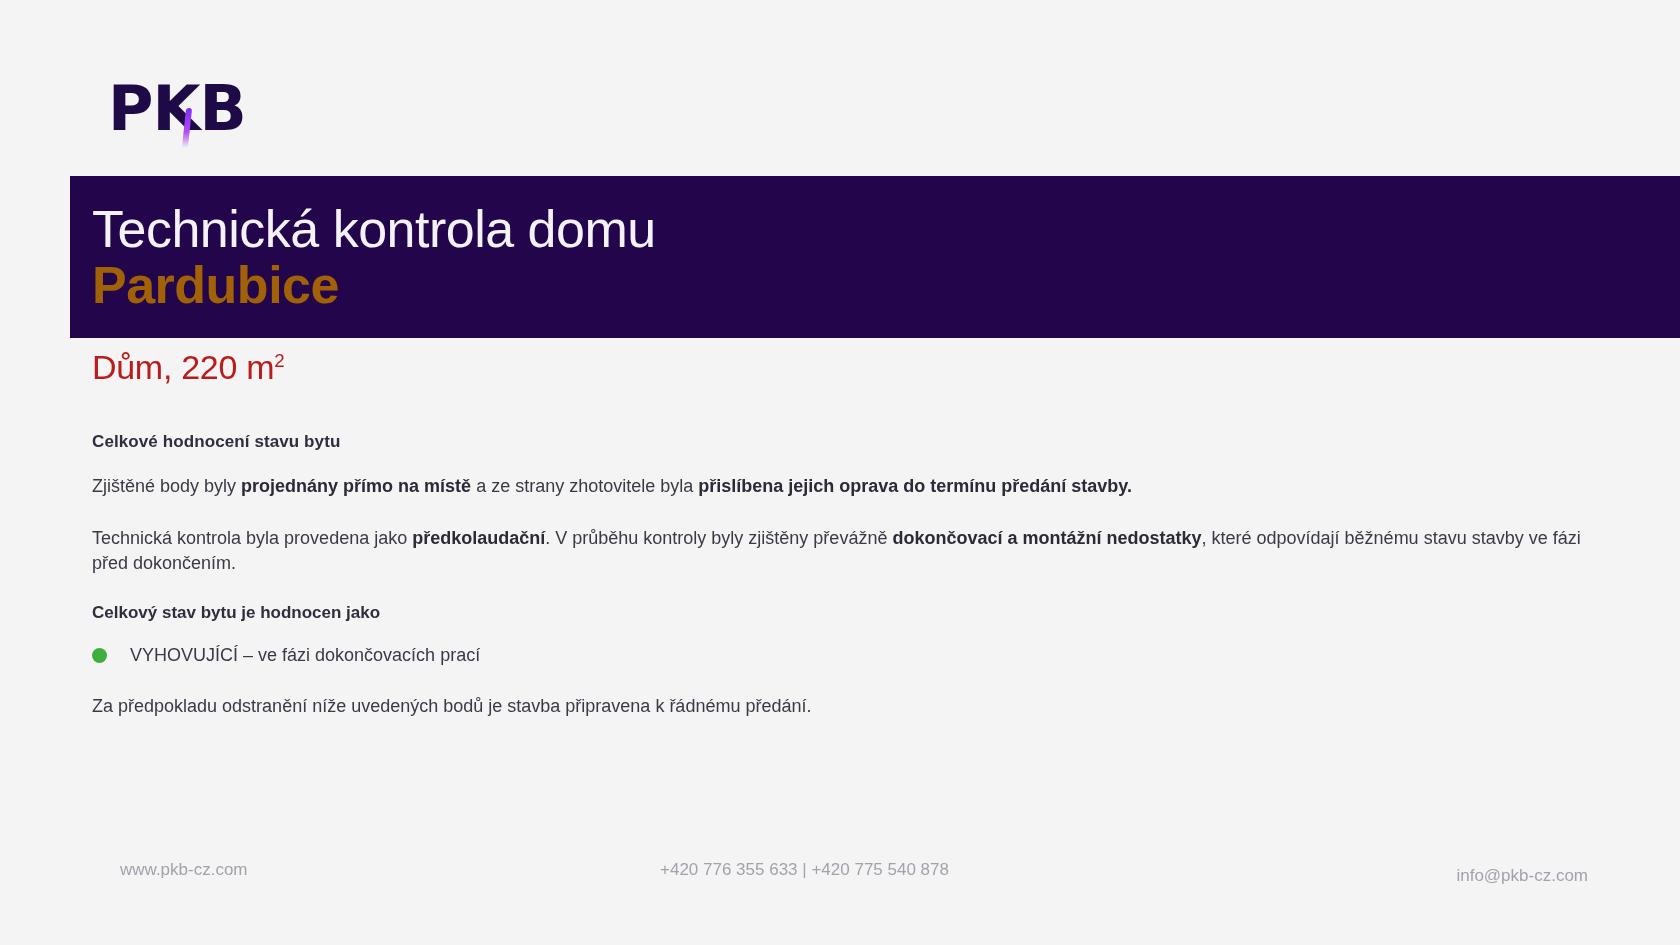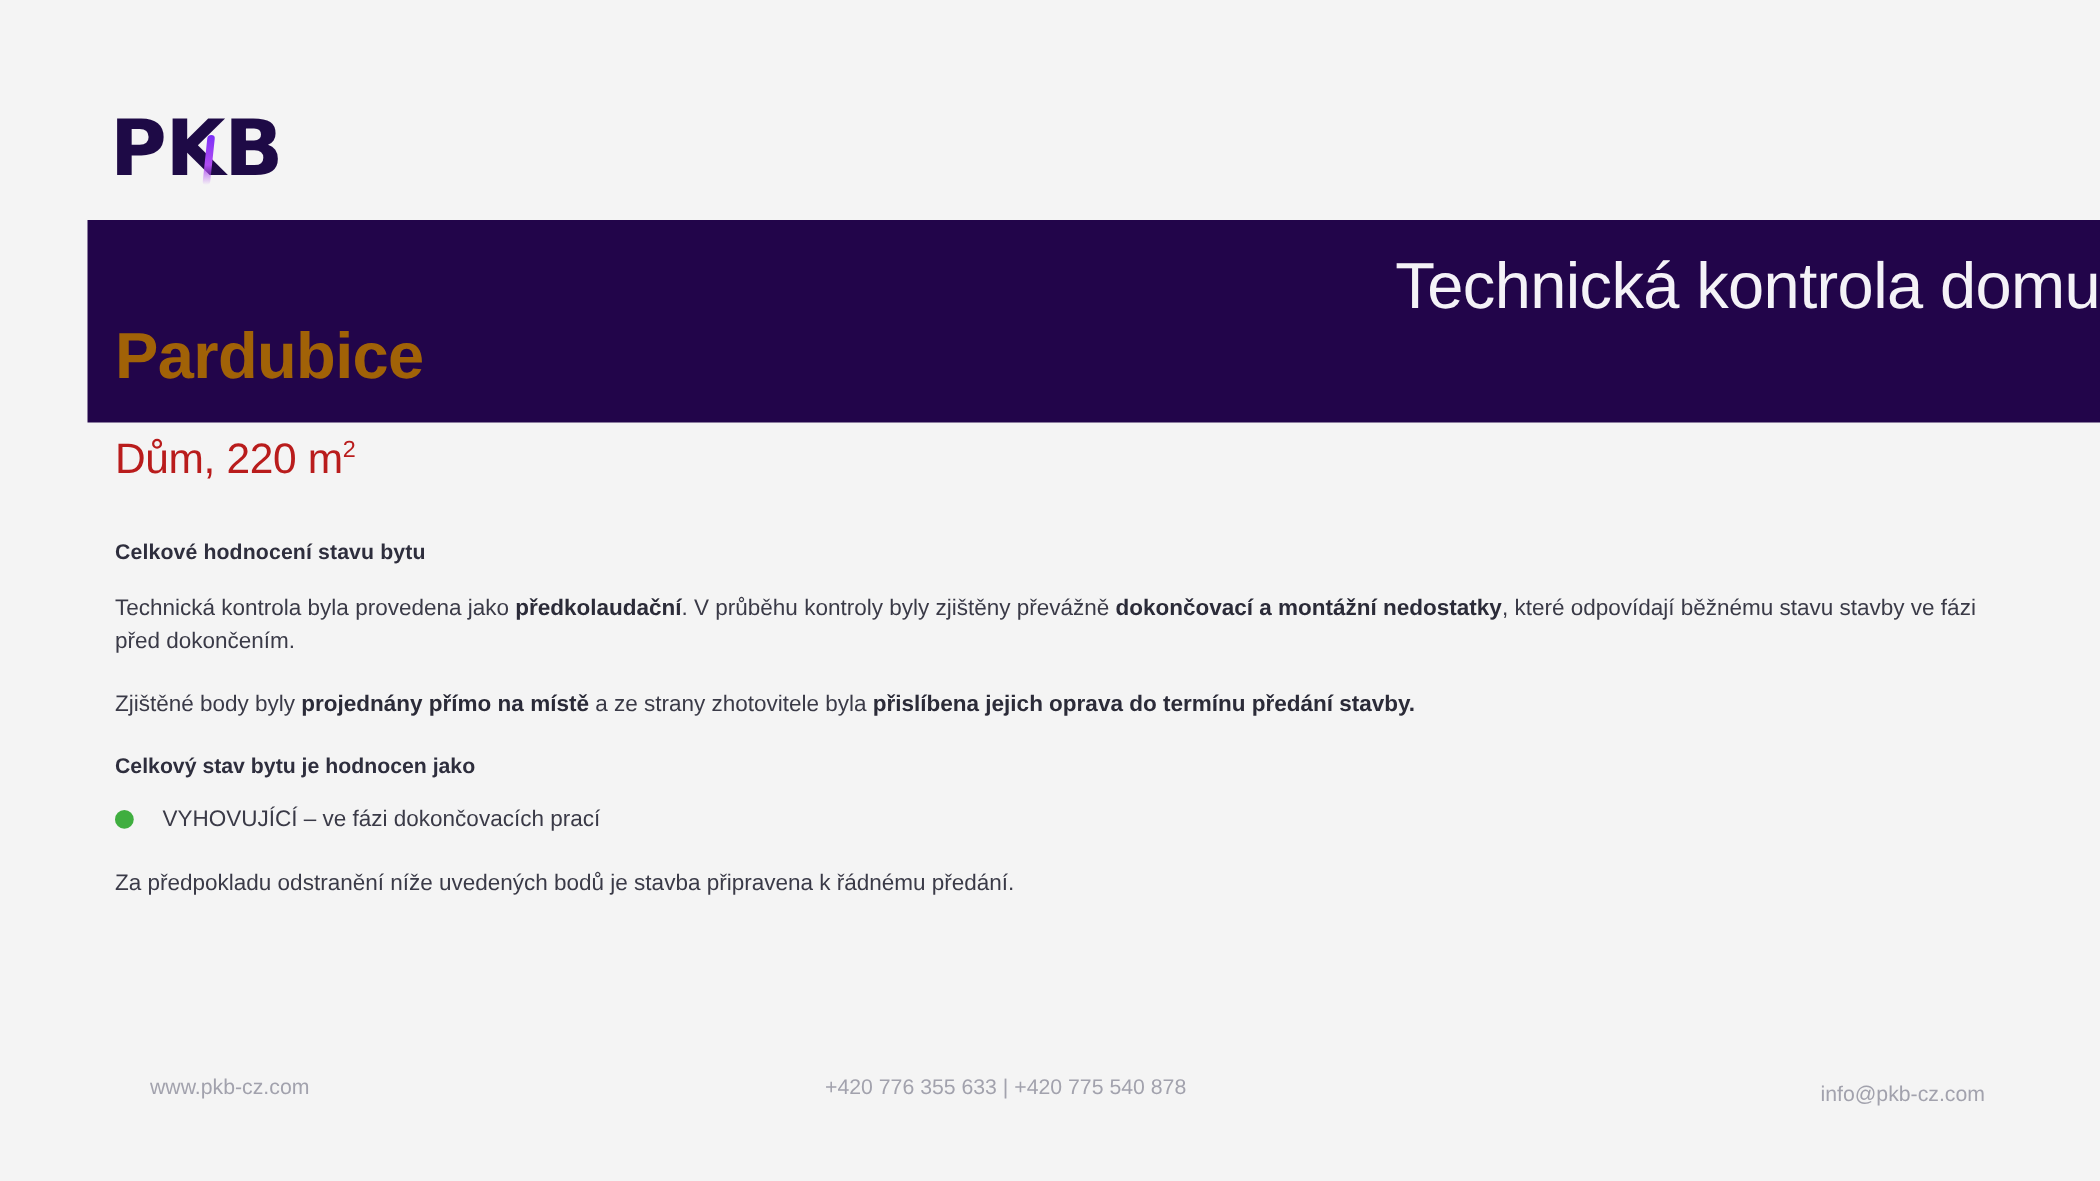--- a/index.html
+++ b/index.html
@@ -18,25 +18,25 @@
   .page {
     position: relative;
     width: 1680px;
     height: 945px;
     background: #f4f4f4;
   }
 
   
   .logo-wrap {
     position: absolute;
-    left: 88px;
+    left: 108px;
     top: 78px;
     height: 72px;
     display: flex;
-    align-items: flex-end;
+    align-items: flex-start;
   }
   .logo-text {
     font-family: "DejaVu Sans", sans-serif;
     font-weight: 700;
     font-size: 62px;
     letter-spacing: -1px;
     color: #1e0a46;
     line-height: 1;
     position: relative;
   }
@@ -64,21 +64,20 @@
     justify-content: center;
     padding-left: 22px;
     box-sizing: border-box;
   }
   .title-line1 {
     color: #f4f2f7;
     font-size: 52px;
     font-weight: 400;
     line-height: 1.08;
     letter-spacing: -0.5px;
-    text-align: right;
   }
   .title-line2 {
     color: #a16207;
     font-size: 52px;
     font-weight: 700;
     line-height: 1.08;
     letter-spacing: -0.5px;
   }
 
   
@@ -193,23 +192,23 @@
   </div>
 
   <div class="subtitle">
     <span>Dům, 220 m</span><sup>2</sup>
   </div>
 
   <div class="body-block">
 
     <p class="h-strong">Celkové hodnocení stavu bytu</p>
 
+    <p class="para"><span>Zjištěné body byly </span><b>projednány přímo na místě</b><span> a ze strany zhotovitele byla </span><b>přislíbena jejich oprava do termínu předání stavby.</b></p>
+
     <p class="para"><span>Technická kontrola byla provedena jako </span><b>předkolaudační</b><span>. V průběhu kontroly byly zjištěny převážně </span><b>dokončovací a montážní nedostatky</b><span>, které odpovídají běžnému stavu stavby ve fázi před dokončením.</span></p>
-
-    <p class="para"><span>Zjištěné body byly </span><b>projednány přímo na místě</b><span> a ze strany zhotovitele byla </span><b>přislíbena jejich oprava do termínu předání stavby.</b></p>
 
     <p class="h-strong2">Celkový stav bytu je hodnocen jako</p>
 
     <div class="verdict-row">
       <span class="dot"></span>
       <span class="verdict-text">VYHOVUJÍCÍ – ve fázi dokončovacích prací</span>
     </div>
 
     <p class="closing">Za předpokladu odstranění níže uvedených bodů je stavba připravena k řádnému předání.</p>
   </div>

